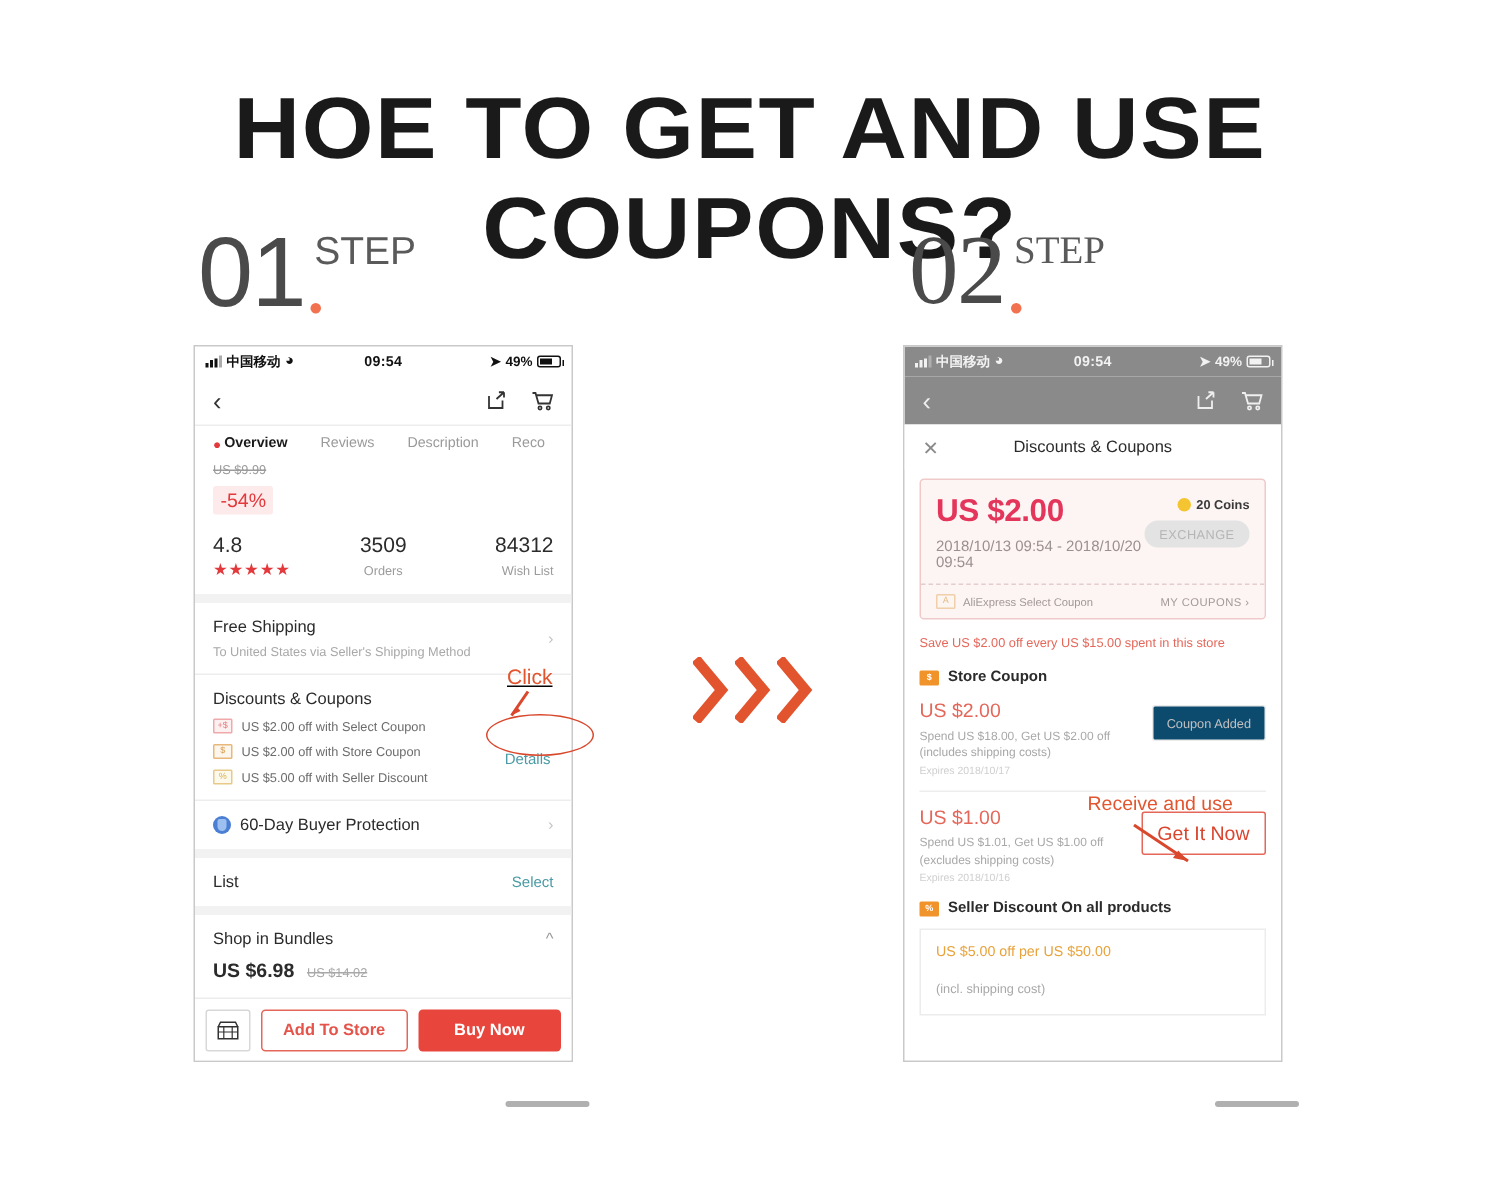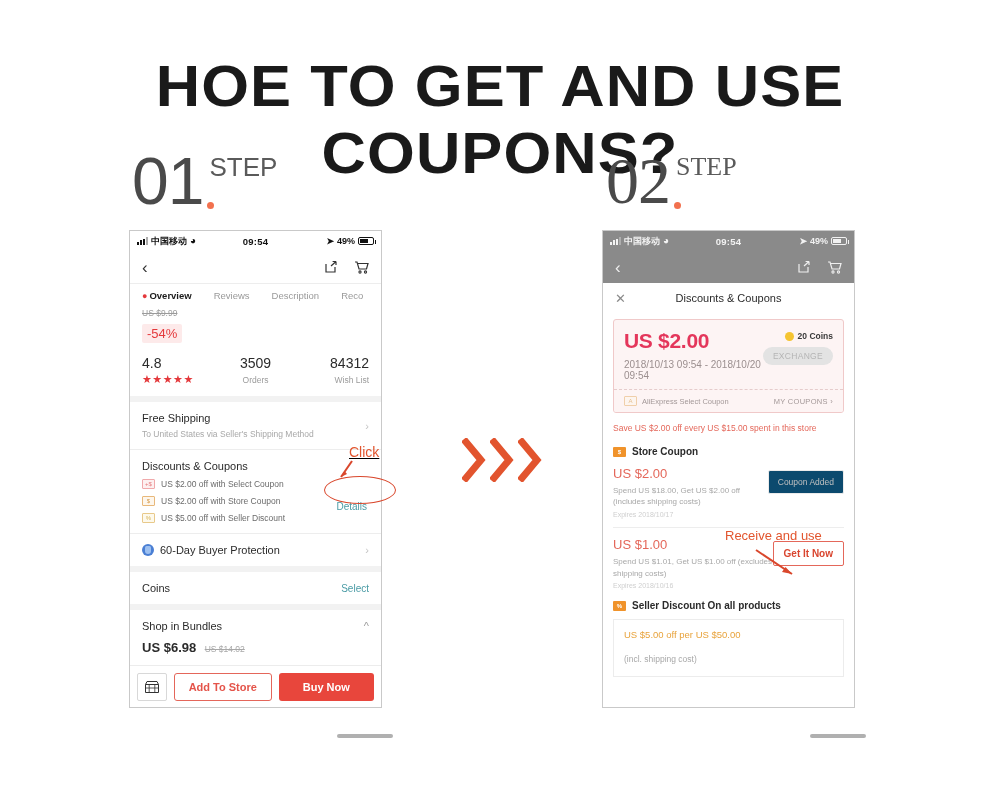--- a/index.html
+++ b/index.html
@@ -208,32 +208,32 @@
   .offer-amt { font-size:13px; color:#e4675a; font-weight:400; }
   .offer-cond { font-size:8px; color:#a8a8a8; margin-top:4px; line-height:1.45; }
   .offer-exp { font-size:7px; color:#cfcfcf; margin-top:3px; }
   .btn-added {
     align-self:flex-start; margin-top:4px;
     border:1px solid #ebebeb; color:#c0c0c0; font-size:8.5px;
     padding:6px 9px; border-radius:2px; background:#0c4a6e; white-space:nowrap;
   }
   .btn-getit {
     align-self:flex-start; margin-top:4px;
-    border:1px solid #e4675a; color:#d9452f; font-size:10px; font-weight:700;
+    border:1px solid #e4675a; color:#d9452f; font-size:13px; font-weight:400;
     padding:6px 10px; border-radius:2px; background:#fff; white-space:nowrap;
   }
   .so-amt { font-size:9.5px; color:#e8a33c; }
   .so-note { font-size:8.5px; color:#a8a8a8; margin-top:14px; }
   .rule-line { height:1px; background:#ededed; margin: 9px 10px 0 10px;}
   .box-outline { margin: 8px 10px 0 10px; border:1px solid #ececec; padding: 9px 10px 12px 10px; }
 
   
   .anno { position:absolute; }
   .anno-text { font-size:14px; color:#e2552e; font-family:"Liberation Sans", sans-serif; }
-  #anno-click { left:349px; top:443px;text-decoration:underline; }
+  #anno-click { left:338px; top:443px;text-decoration:underline; }
   #anno-receive { left:725px; top:528px; font-size:13px; }
   .ellipse {
     position:absolute; left:324px; top:476px; width:72px; height:28px;
     border:1.5px solid #d9472c; border-radius:50%;
   }
   .chevrons { position:absolute; left:462px; top:438px; display:flex; gap:2px; }
   .chev-big { width:26px; height:44px; }
 
   .zindex-top { z-index: 20; }
 </style>
@@ -370,21 +370,21 @@
         <span class="shield"></span>
         <span class="sec-title">60-Day Buyer Protection</span>
       </div>
       <span class="chev-r">›</span>
     </div>
 
     <div class="divider-band"></div>
 
     <div class="sec">
       <div class="row-lr">
-        <span class="sec-title">Coins</span>
+        <span class="sec-title">List</span>
         <span class="link-teal">Select</span>
       </div>
     </div>
 
     <div class="divider-band"></div>
 
     <div class="sec" style="padding-bottom:4px;">
       <div class="row-lr">
         <span class="sec-title">Shop in Bundles</span>
         <span class="chev-up">^</span>

